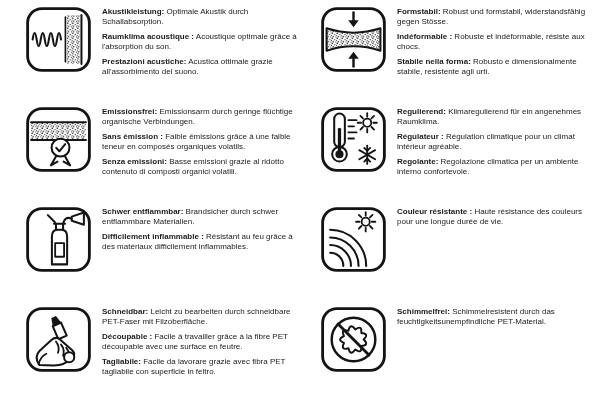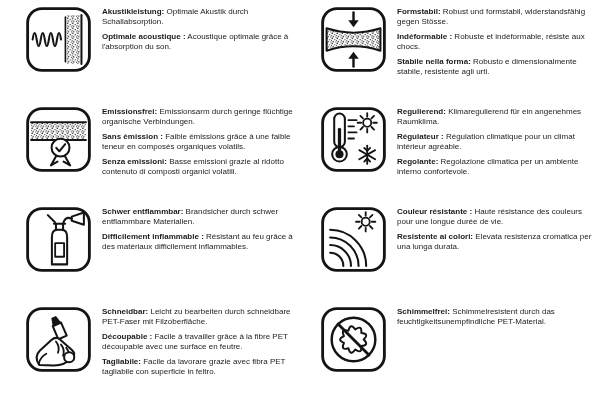--- a/index.html
+++ b/index.html
@@ -40,21 +40,22 @@
       <svg width="65" height="65" viewBox="0 0 64 64">
         <rect x="1.6" y="1.6" width="60.8" height="60.8" rx="14" stroke-width="2.8"></rect>
         <path d="M6.5 32 q2 -13 4 0 t4 0 t4 0 t4 0 t4 0 t4 0 t4 0" stroke-width="2"></path>
         <line x1="38.8" y1="10" x2="38.8" y2="54" stroke-width="1.6"></line>
         <rect x="40.2" y="8" width="13" height="48" fill="url(#speckle)" stroke="none"></rect>
         <line x1="54.6" y1="8" x2="54.6" y2="56" stroke-width="2"></line>
       </svg>
     </div>
     <div class="texts">
       <p class="entry"><b>Akustikleistung:</b> <span>Optimale Akustik durch Schallabsorption.</span></p>
-      <p class="entry"><b>Optimale acoustique :</b> <span>Acoustique optimale grâce à l'absorption du son.</span></p>
+      <p class="entry"><b>Raumklima acoustique :</b> <span>Acoustique optimale grâce à l'absorption du son.</span></p>
+      <p class="entry"><b>Prestazioni acustiche:</b> <span>Acustica ottimale grazie all'assorbimento del suono.</span></p>
     </div>
   </div>
 
   <div class="cell">
     <div class="icon-wrap">
       <svg width="65" height="65" viewBox="0 0 64 64">
         <rect x="1.6" y="1.6" width="60.8" height="60.8" rx="14" stroke-width="2.8"></rect>
         <path d="M5.5 21 Q32 29.5 58.5 21 L58.5 43 Q32 34.5 5.5 43 Z" fill="url(#speckle)" stroke-width="2"></path>
         <line x1="32" y1="5.5" x2="32" y2="13.5" stroke-width="2.4"></line>
         <polygon points="26.8,13 37.2,13 32,20" fill="#141414" stroke="none"></polygon>
@@ -168,21 +169,20 @@
             <line x1="44" y1="20.5" x2="44" y2="24"></line>
           <line x1="48.2" y1="10.3" x2="50.7" y2="7.8"></line>
             <line x1="39.8" y1="10.3" x2="37.3" y2="7.8"></line>
           <line x1="48.2" y1="18.7" x2="50.7" y2="21.2"></line>
             <line x1="39.8" y1="18.7" x2="37.3" y2="21.2"></line>
         </g>
       </svg>
     </div>
     <div class="texts">
       <p class="entry"><b>Couleur résistante :</b> <span>Haute résistance des couleurs pour une longue durée de vie.</span></p>
-      <p class="entry"><b>Resistente ai colori:</b> <span>Elevata resistenza cromatica per una lunga durata.</span></p>
     </div>
   </div>
 
   <div class="cell">
     <div class="icon-wrap">
       <svg width="65" height="65" viewBox="0 0 64 64">
         <rect x="1.6" y="1.6" width="60.8" height="60.8" rx="14" stroke-width="2.8"></rect>
         <polygon points="34.5,15.3 26.3,18.9 24.9,10.8 29.5,8.8" fill="#141414" stroke="none"></polygon>
         <polygon points="34.5,15.3 26.3,18.9 31.9,31.8 40.1,28.2" fill="#ffffff" stroke-width="2"></polygon>
         <path d="M13 57 Q7.5 49 13.5 43 L25 32.5 Q29.5 28.5 33.5 32 L45.5 42.5 Q49.5 46.5 45.5 50.5 Q38 57.5 27.5 57.5 Z" fill="#ffffff" stroke-width="2"></path>

